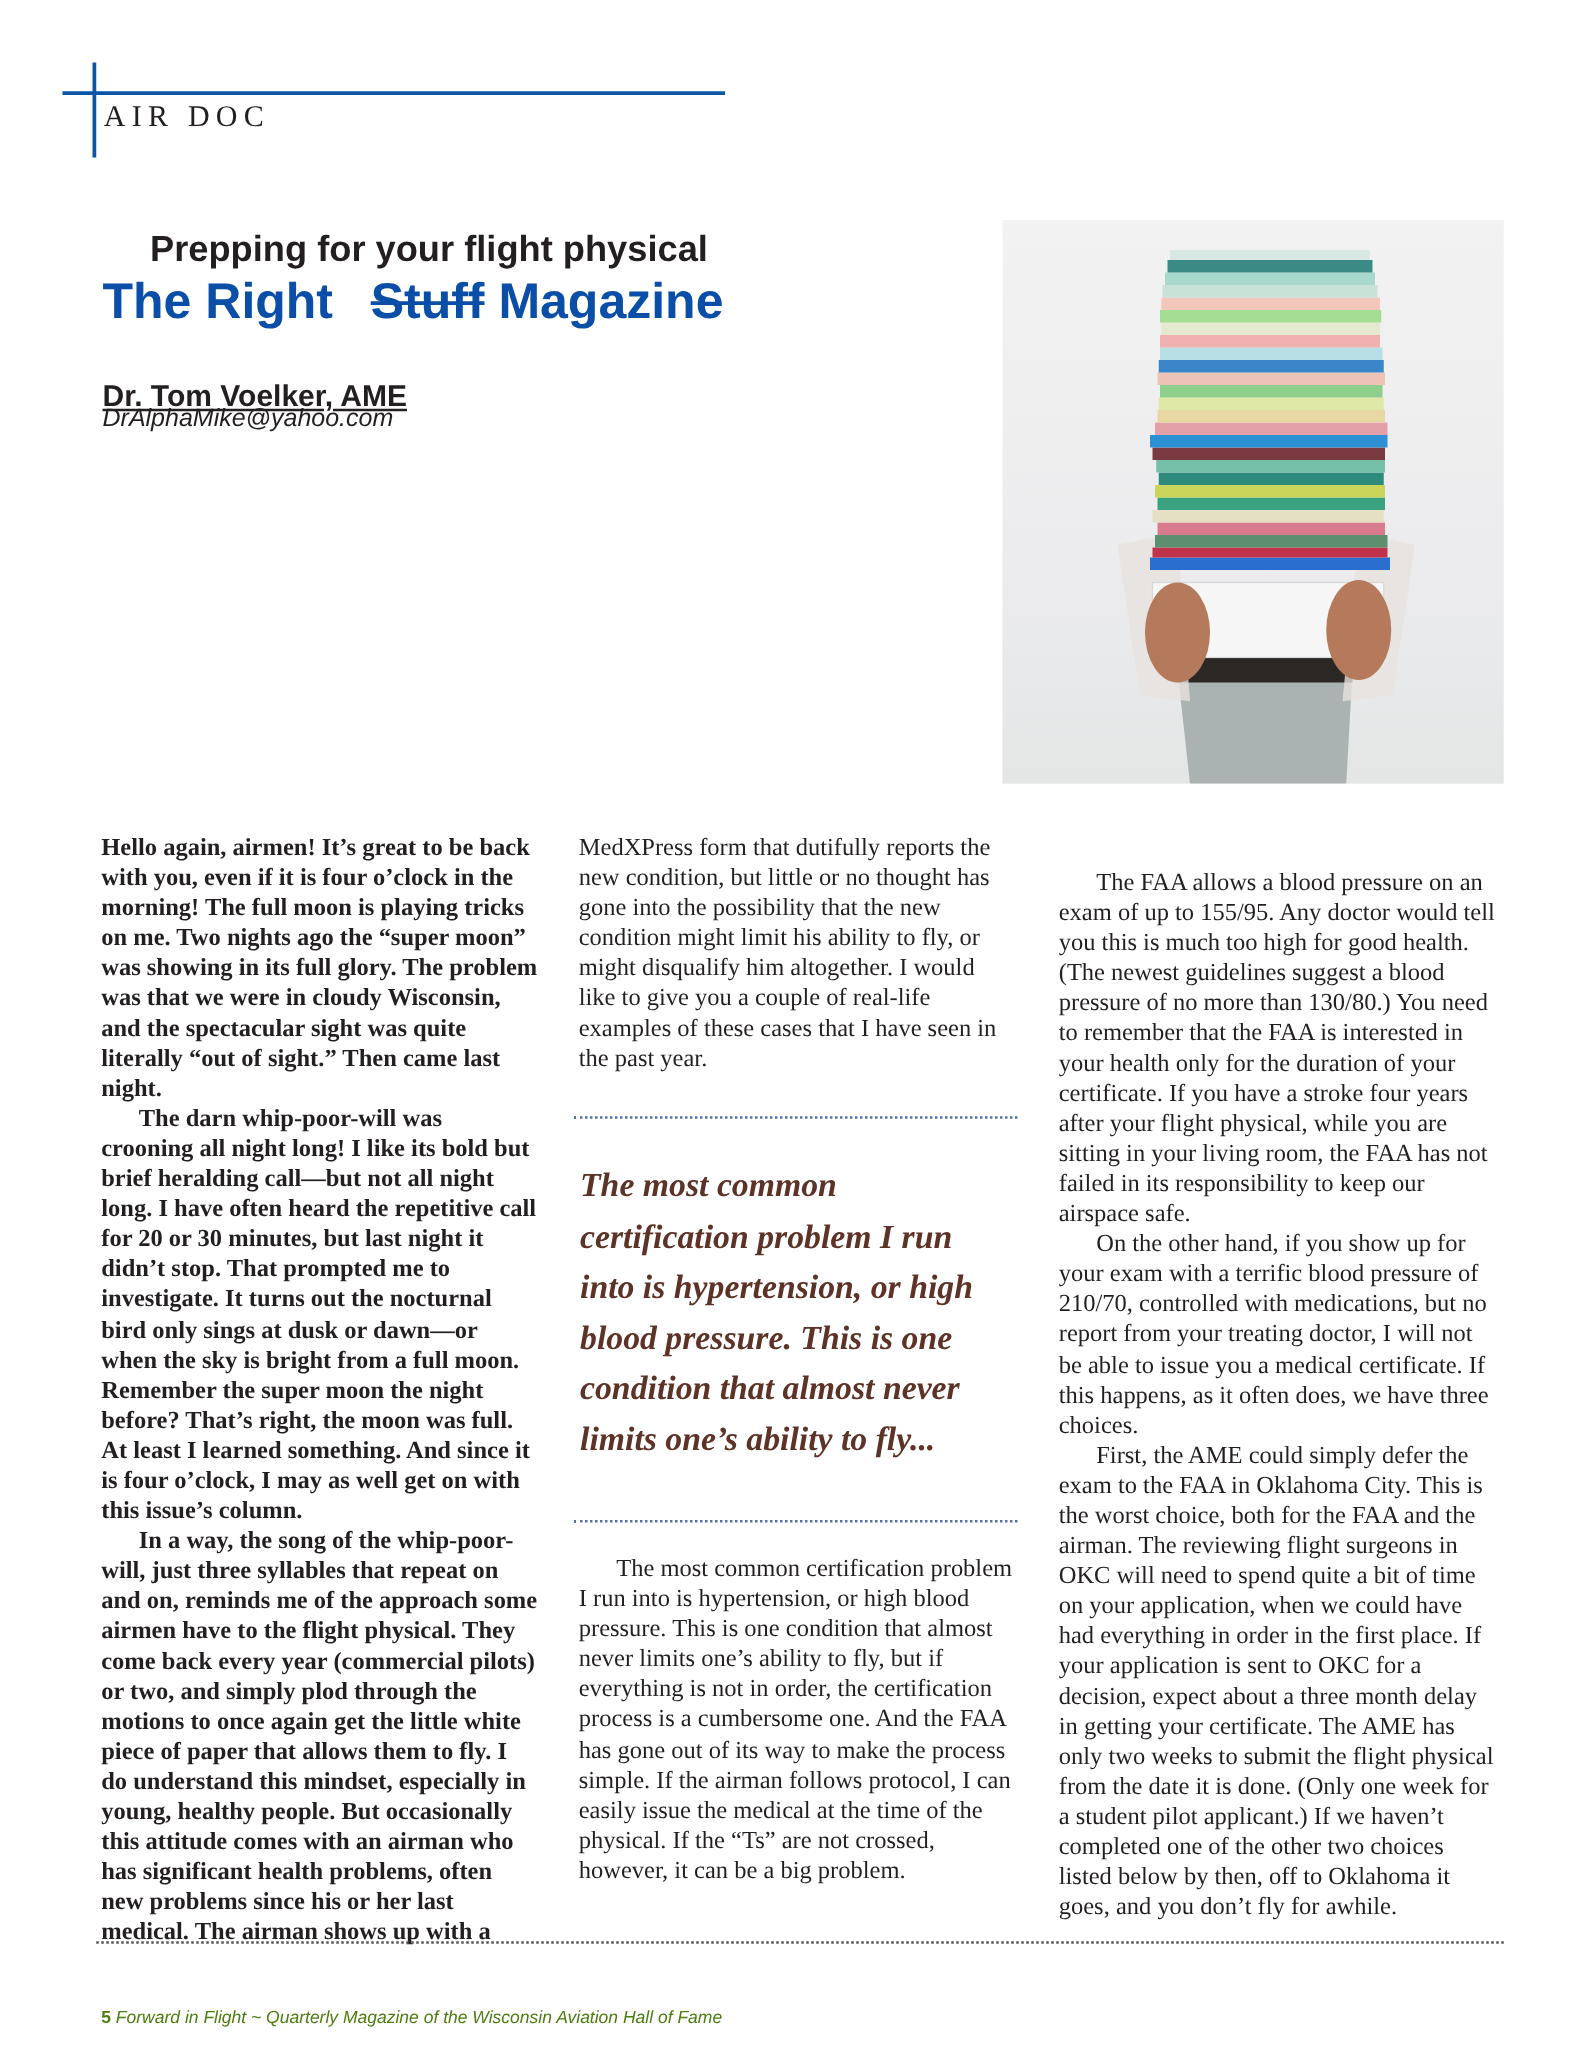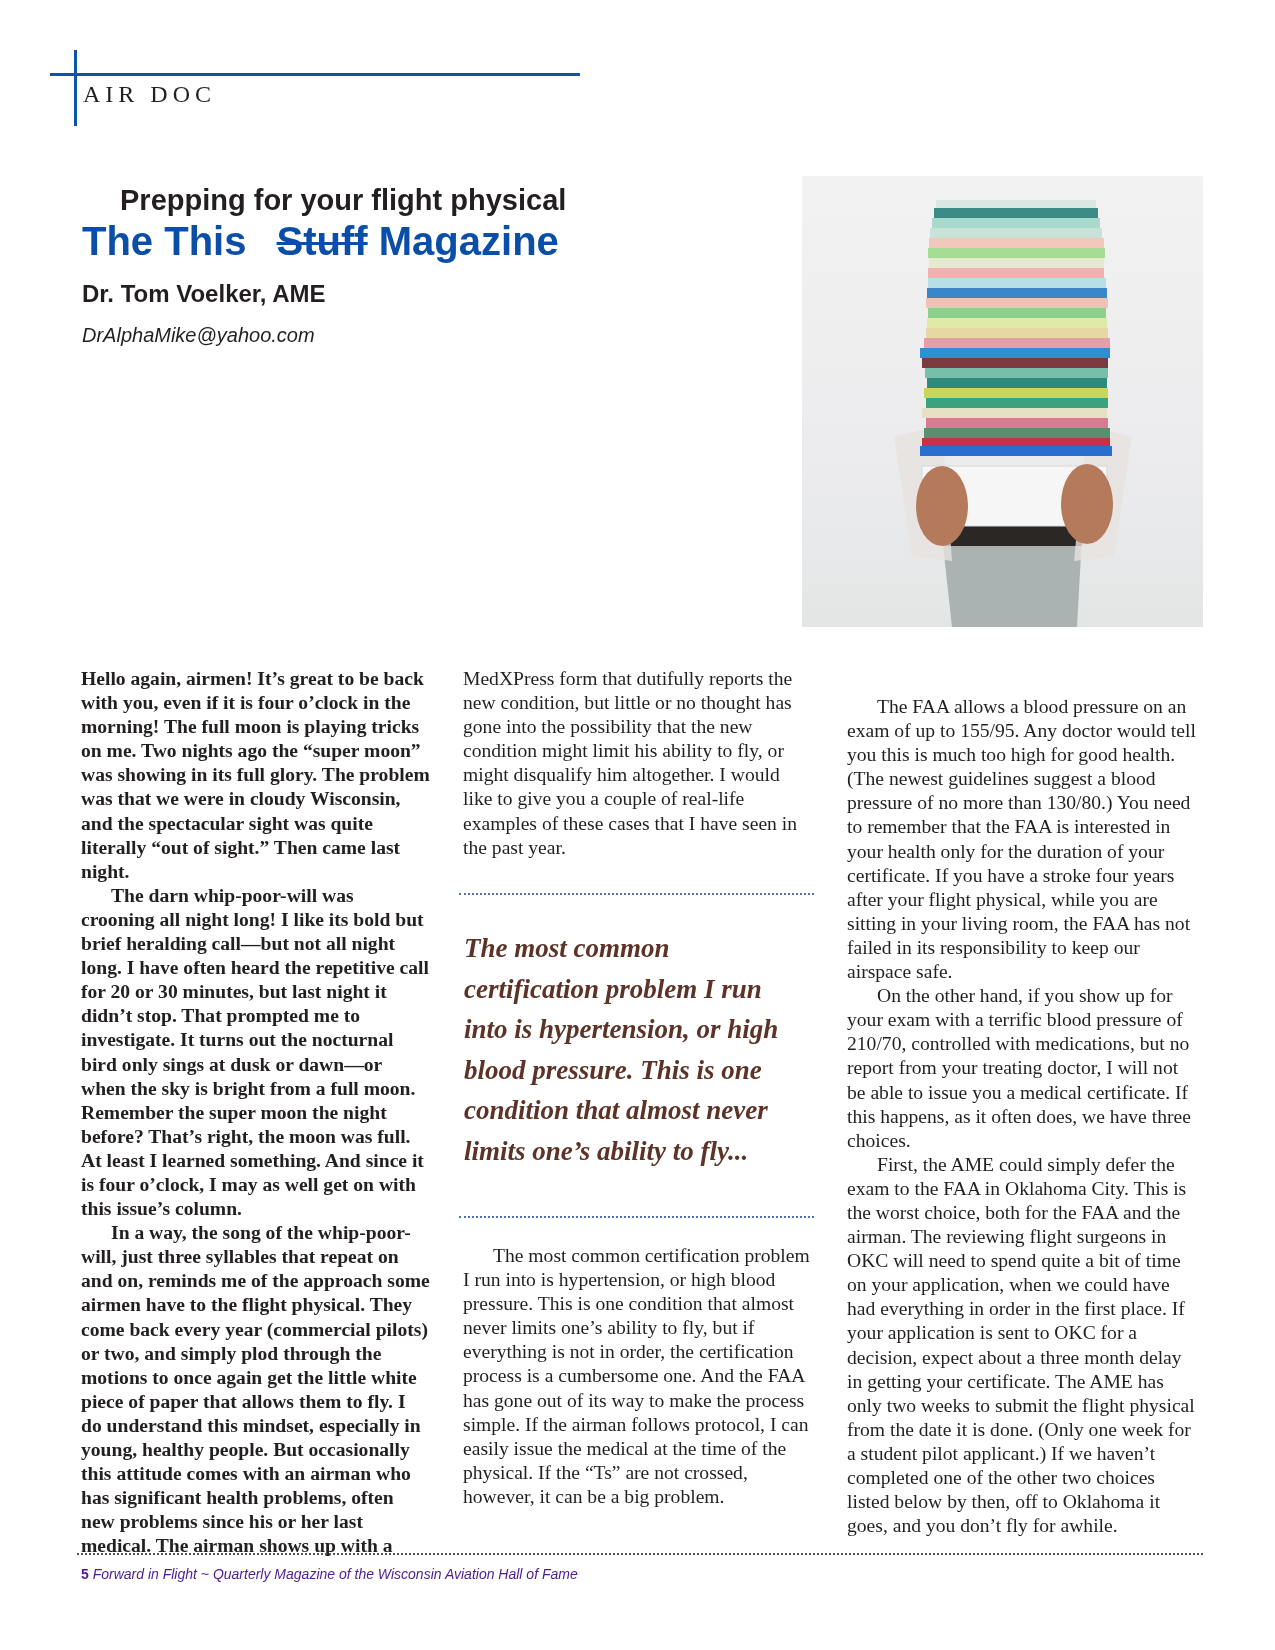--- a/index.html
+++ b/index.html
@@ -3,46 +3,46 @@
 <meta charset="utf-8">
 <style>
   html, body { margin:0; padding:0; background:#ffffff; }
   body { width:1275px; height:1650px; position:relative; overflow:hidden; font-family:"Liberation Serif", serif; color:#231f20; }
   .hline { position:absolute; left:50px; top:73px; width:530px; height:3px; background:#0b56a8; }
   .vline { position:absolute; left:74px; top:50px; width:3px; height:76px; background:#0b56a8; }
   .section-label { position:absolute; left:83px; top:81px; font-family:"Liberation Serif", serif; font-size:24px; letter-spacing:5px; color:#231f20; }
   .subtitle { position:absolute; left:82px; top:184px; font-family:"Liberation Sans", sans-serif; font-weight:bold; font-size:29px; color:#231f20; white-space:nowrap;margin-left:38px; }
   .title { position:absolute; left:82px; top:219px; font-family:"Liberation Sans", sans-serif; font-weight:bold; font-size:40px; color:#0b4ea8; white-space:nowrap; }
   .title .strike { text-decoration:line-through; text-decoration-thickness:3px;margin-left:19px; }
-  .author { position:absolute; left:82px; top:280px; font-family:"Liberation Sans", sans-serif; font-weight:bold; font-size:24px; color:#231f20; }
+  .author { position:absolute; left:82px; top:304px; font-family:"Liberation Sans", sans-serif; font-weight:bold; font-size:24px; color:#231f20;text-decoration:underline; }
   .email { position:absolute; left:82px; top:324px; font-family:"Liberation Sans", sans-serif; font-style:italic; font-size:20px; color:#231f20; }
   .photo { position:absolute; left:802px; top:176px; width:401px; height:451px; background:linear-gradient(180deg,#f2f2f2 0%,#ececee 60%,#e4e6e6 100%); overflow:hidden; }
   .col { position:absolute; top:667px; width:350px; font-size:19.6px; line-height:24.1px; text-align:left; }
   .col p { margin:0; }
   .col p.indent { text-indent:30px; }
   .col1 { left:81px;font-weight:bold; }
   .col2 { left:463px; }
   .col3 { left:847px;margin-top:28px; }
   .dotted { position:absolute; height:0; border-top:2px dotted #5472b0; }
   .pullquote { position:absolute; left:464px; top:928px; width:340px; font-family:"Liberation Serif", serif; font-weight:bold; font-style:italic; font-size:27px; line-height:40.5px; color:#5c3326; }
   .col2b { position:absolute; left:463px; top:1244px; width:350px; font-size:19.6px; line-height:24.1px; }
   .col2b p { margin:0; text-indent:30px; }
   .footer-line { position:absolute; left:77px; top:1553px; width:1126px; border-top:2px dotted #555555; }
-  .footer { position:absolute; left:81px; top:1566px; font-family:"Liberation Sans", sans-serif; font-style:italic; font-size:14px; color:#4c1d95; }
+  .footer { position:absolute; left:81px; top:1605px; font-family:"Liberation Sans", sans-serif; font-style:italic; font-size:14px; color:#4d7c0f; }
   .footer b { font-style:normal; font-weight:bold; }
 </style>
 </head>
 <body>
 
 <div class="hline"></div>
 <div class="vline"></div>
 <div class="section-label">AIR DOC</div>
 
 <div class="subtitle">Prepping for your flight physical</div>
-<div class="title"><span>The This </span><span class="strike">Stuff</span><span> Magazine</span></div>
+<div class="title"><span>The Right </span><span class="strike">Stuff</span><span> Magazine</span></div>
 <div class="author">Dr. Tom Voelker, AME</div>
 <div class="email">DrAlphaMike@yahoo.com</div>
 
 <div class="photo">
   <svg width="401" height="451" viewBox="0 0 401 451">
 
     <path d="M140 360 L150 451 L275 451 L280 360 Z" fill="#aab3b1"></path>
     <rect x="140" y="350" width="140" height="20" fill="#2b2725"></rect>
 
     <path d="M92 260 L110 380 L150 385 L140 250 Z" fill="#e7e2de" opacity="0.8"></path>

